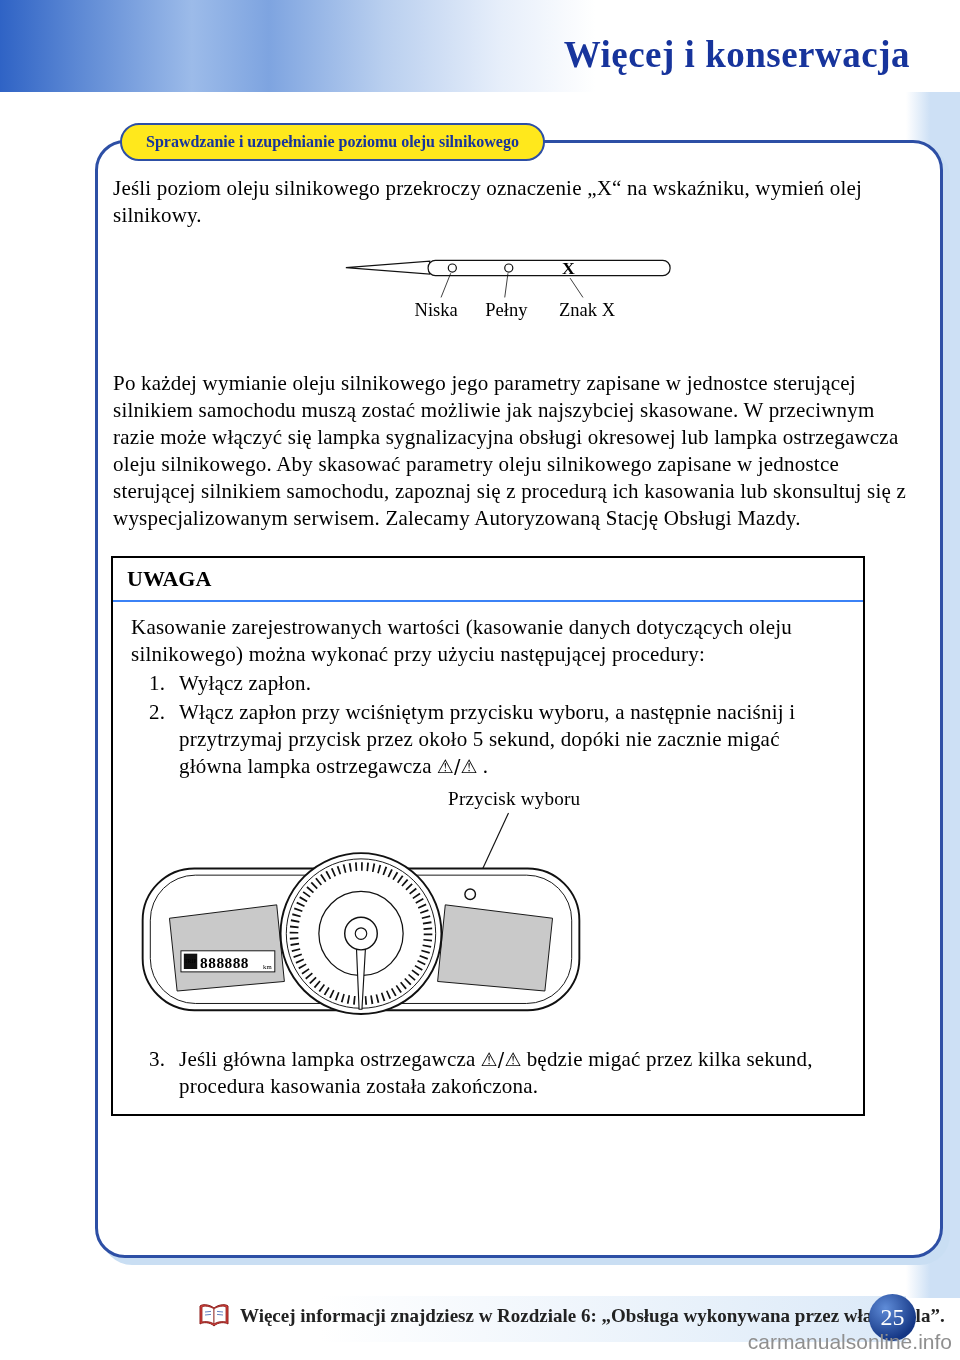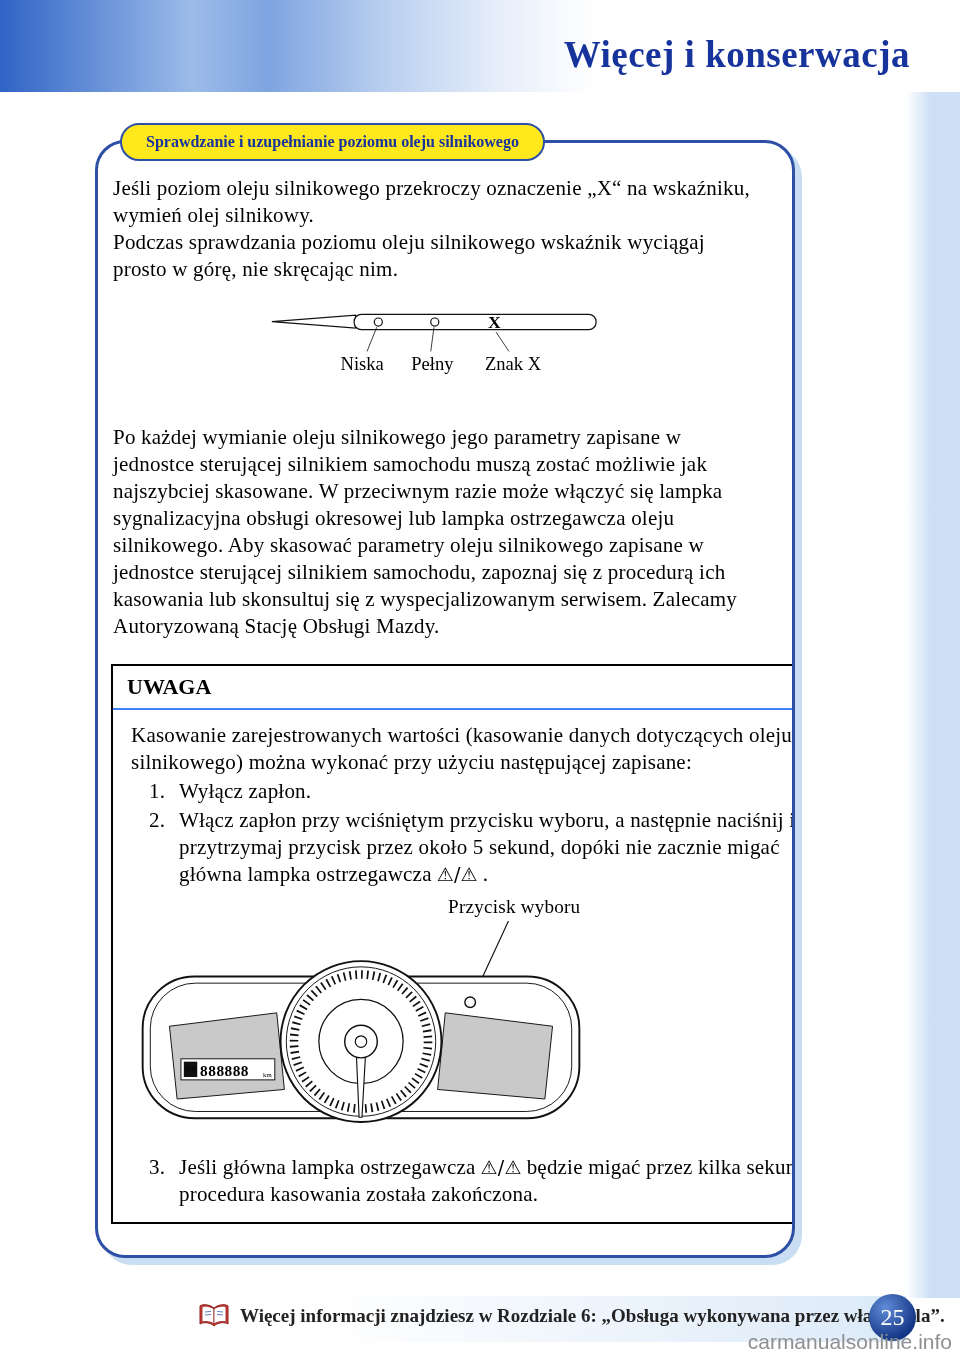--- a/index.html
+++ b/index.html
@@ -18,21 +18,21 @@
   }
   .side-strip {
     position:absolute; top:92px; right:0; width:54px; height:1206px;
     background:linear-gradient(to right, rgba(204,224,245,0), #cde0f5 45%);
   }
   .footer-band {
     position:absolute; top:1296px; left:320px; right:54px; height:46px;
     background:linear-gradient(to right, rgba(204,224,245,0), rgba(204,224,245,.7));
   }
   .content-box {
-    position:absolute; top:140px; left:95px; width:700px; height:1118px;
+    position:absolute; top:140px; left:95px; width:848px; height:1118px;
     background:#fff; border:3px solid #2d4fa5; border-radius:30px;
     box-shadow:7px 7px 0 #c9def3;
     padding:32px 30px 20px 15px; overflow:hidden; z-index:1;
   }
   .section-pill {
     position:absolute; top:123px; left:120px; z-index:3;
     height:38px; line-height:33px; padding:0 24px;
     background:#ffe81c; border:2.5px solid #2d4fa5; border-radius:19px;
     font-size:16px; font-weight:bold; color:#17349c; white-space:nowrap;
   }
@@ -70,21 +70,20 @@
 <h1 class="page-title">Więcej i konserwacja</h1>
 
 <div class="section-pill">
   <span>Sprawdzanie i uzupełnianie poziomu oleju silnikowego</span>
 </div>
 
 <div class="content-box">
 
   <div class="bodytext">
     <p>Jeśli poziom oleju silnikowego przekroczy oznaczenie „X“ na wskaźniku, wymień olej silnikowy.</p>
-    <p>Podczas sprawdzania poziomu oleju silnikowego wskaźnik wyciągaj prosto w górę, nie skręcając nim.</p>
   </div>
 
   <div class="fig-dipstick">
     <svg width="340" height="100" viewBox="0 0 420 124">
       <polygon points="4,33 108,25 108,41" fill="#fff" stroke="#111" stroke-width="1.5"></polygon>
       <rect x="106" y="24" width="300" height="19" rx="9" fill="#fff" stroke="#111" stroke-width="1.5"></rect>
       <circle cx="136" cy="33.5" r="5" fill="#fff" stroke="#111" stroke-width="1.5"></circle>
       <circle cx="206" cy="33.5" r="5" fill="#fff" stroke="#111" stroke-width="1.5"></circle>
       <text x="280" y="41" text-anchor="middle" font-size="22" font-weight="bold">X</text>
       <line x1="134" y1="40" x2="122" y2="70" stroke="#111" stroke-width="1"></line>
@@ -94,21 +93,21 @@
       <text x="203" y="93" text-anchor="middle" font-size="23">Pełny</text>
       <text x="303" y="93" text-anchor="middle" font-size="23">Znak X</text>
     </svg>
   </div>
 
   <p class="bodytext para2">Po każdej wymianie oleju silnikowego jego parametry zapisane w jednostce sterującej silnikiem samochodu muszą zostać możliwie jak najszybciej skasowane. W przeciwnym razie może włączyć się lampka sygnalizacyjna obsługi okresowej lub lampka ostrzegawcza oleju silnikowego. Aby skasować parametry oleju silnikowego zapisane w jednostce sterującej silnikiem samochodu, zapoznaj się z procedurą ich kasowania lub skonsultuj się z wyspecjalizowanym serwisem. Zalecamy Autoryzowaną Stację Obsługi Mazdy.</p>
 
   <div class="note-box">
     <div class="note-title">UWAGA</div>
     <div class="note-content bodytext">
-      <p>Kasowanie zarejestrowanych wartości (kasowanie danych dotyczących oleju silnikowego) można wykonać przy użyciu następującej zapisane:</p>
+      <p>Kasowanie zarejestrowanych wartości (kasowanie danych dotyczących oleju silnikowego) można wykonać przy użyciu następującej procedury:</p>
 
       <div class="step">
         <span class="num">1.</span>
         <span class="txt">Wyłącz zapłon.</span>
       </div>
 
       <div class="step">
         <span class="num">2.</span>
         <span class="txt"><span>Włącz zapłon przy wciśniętym przycisku wyboru, a następnie naciśnij i przytrzymaj przycisk przez około 5 sekund, dopóki nie zacznie migać główna lampka ostrzegawcza</span><span class="warn">⚠/⚠</span><span>.</span></span>
       </div>

